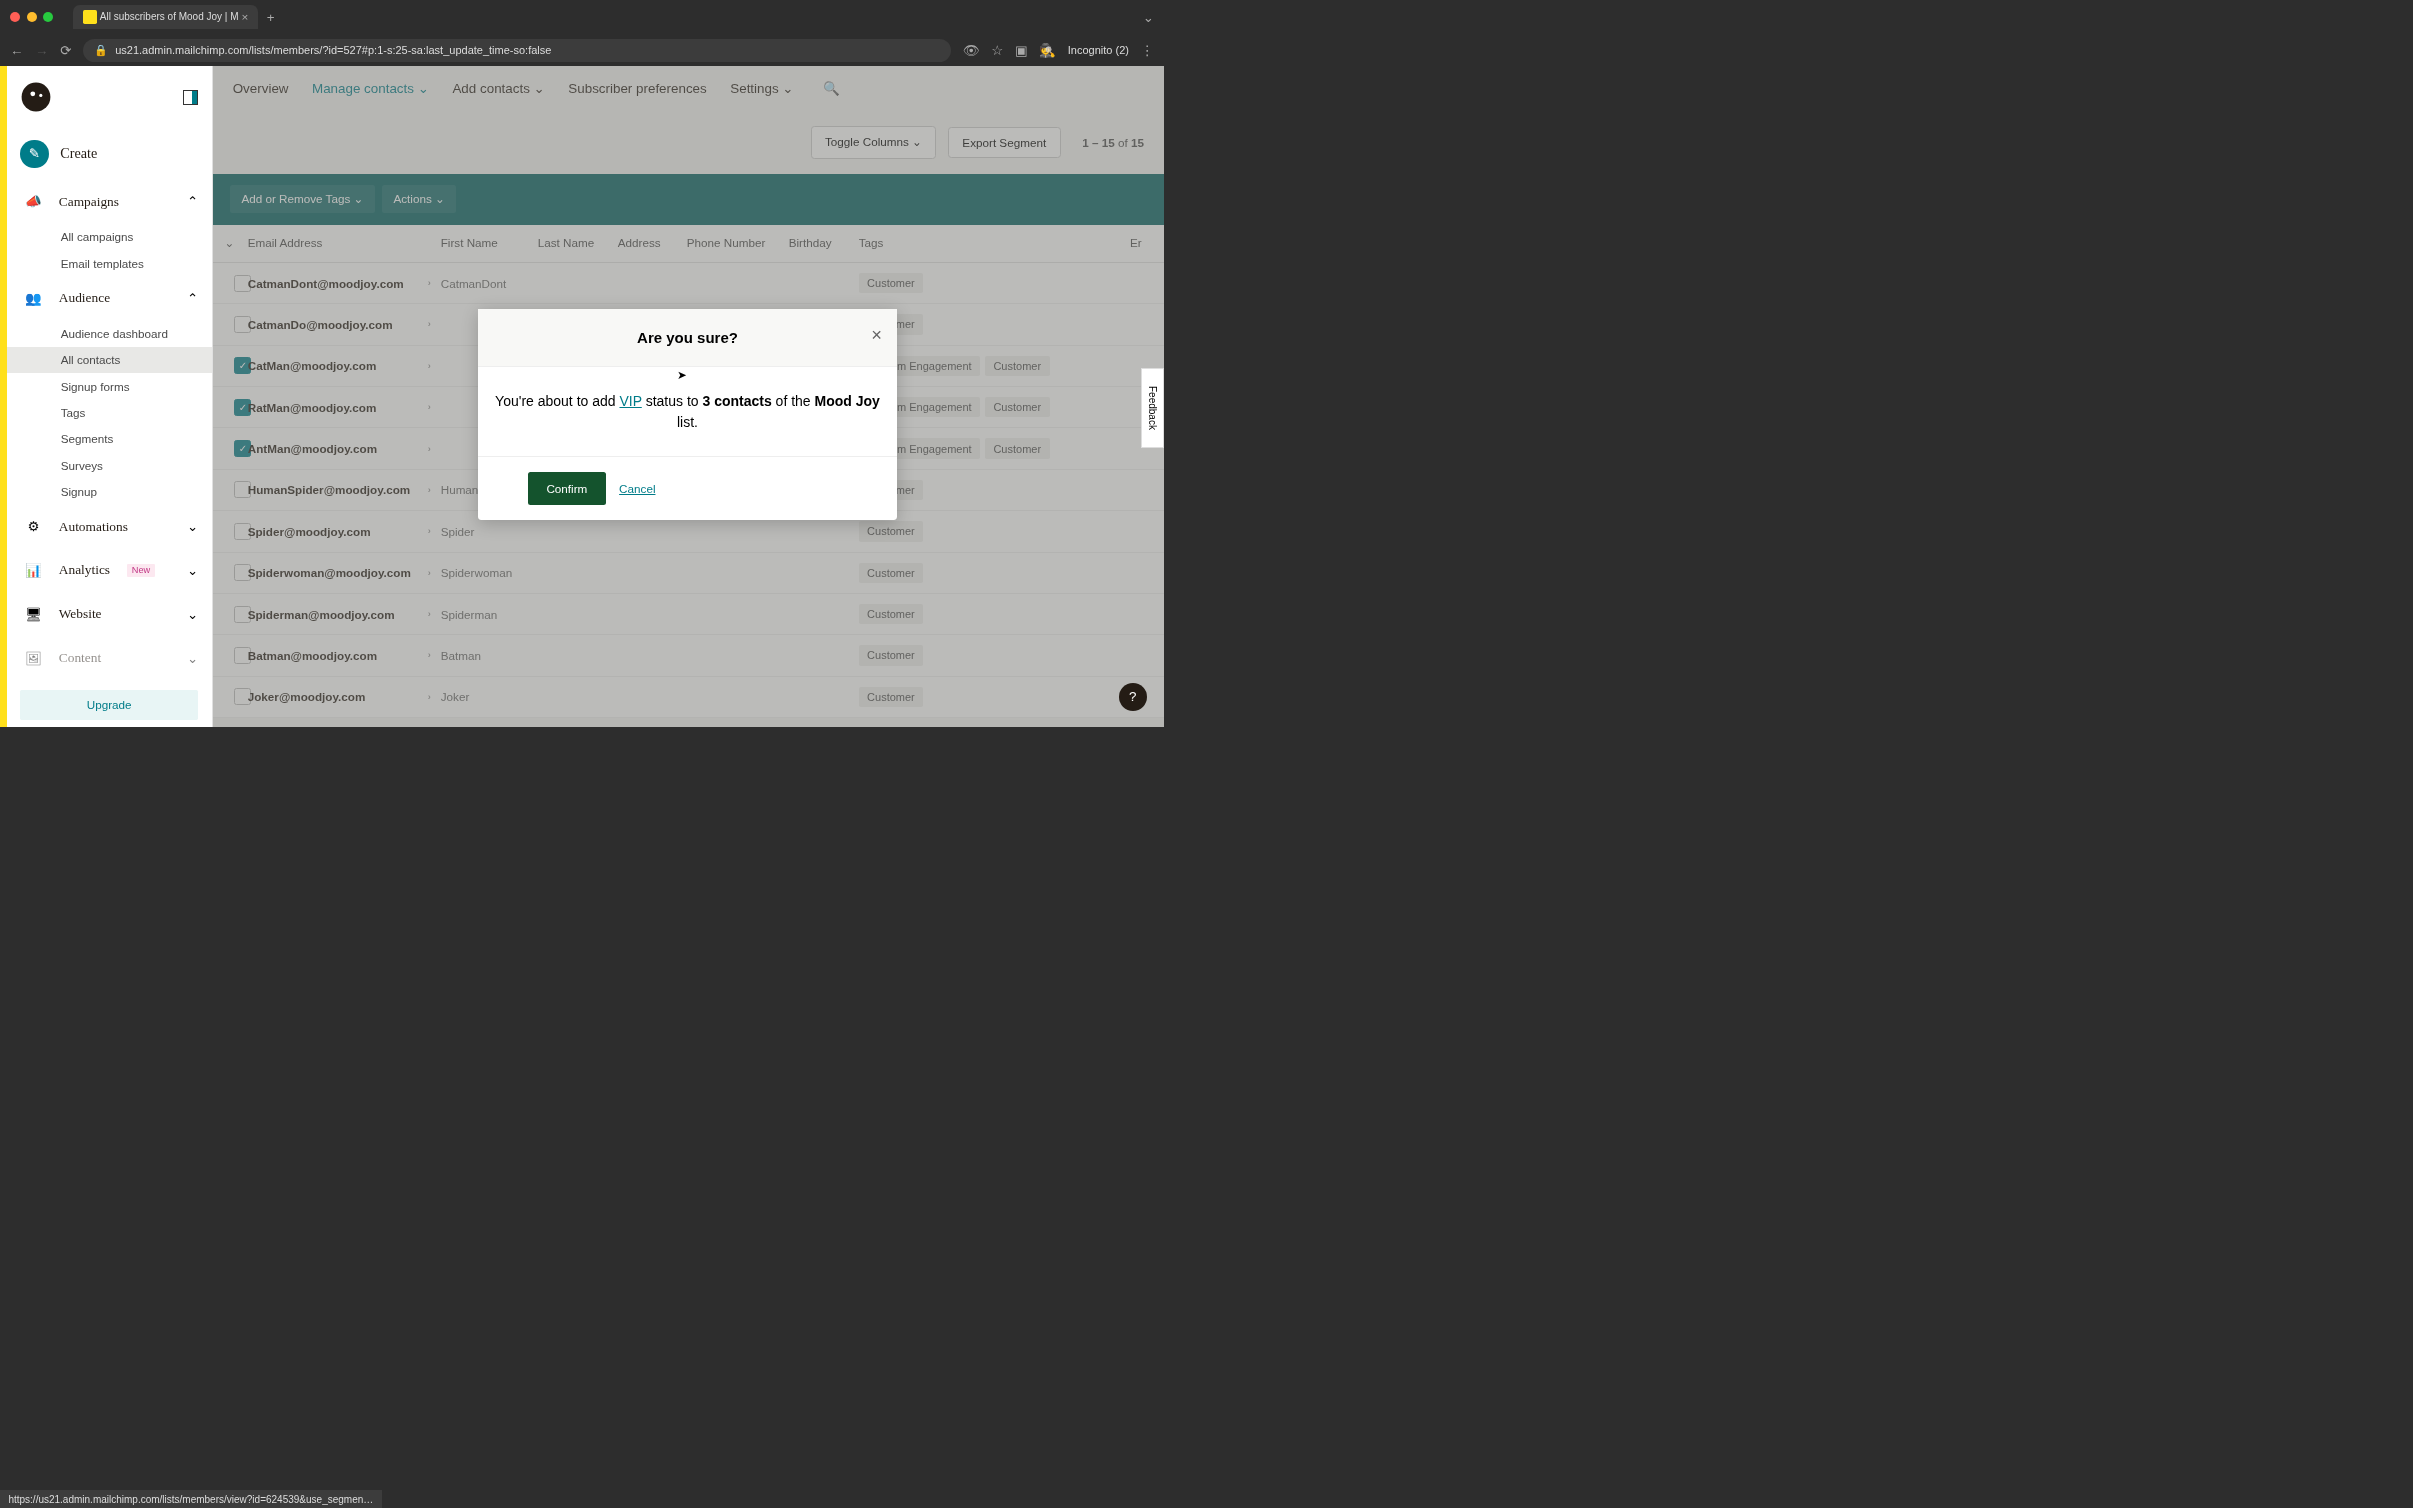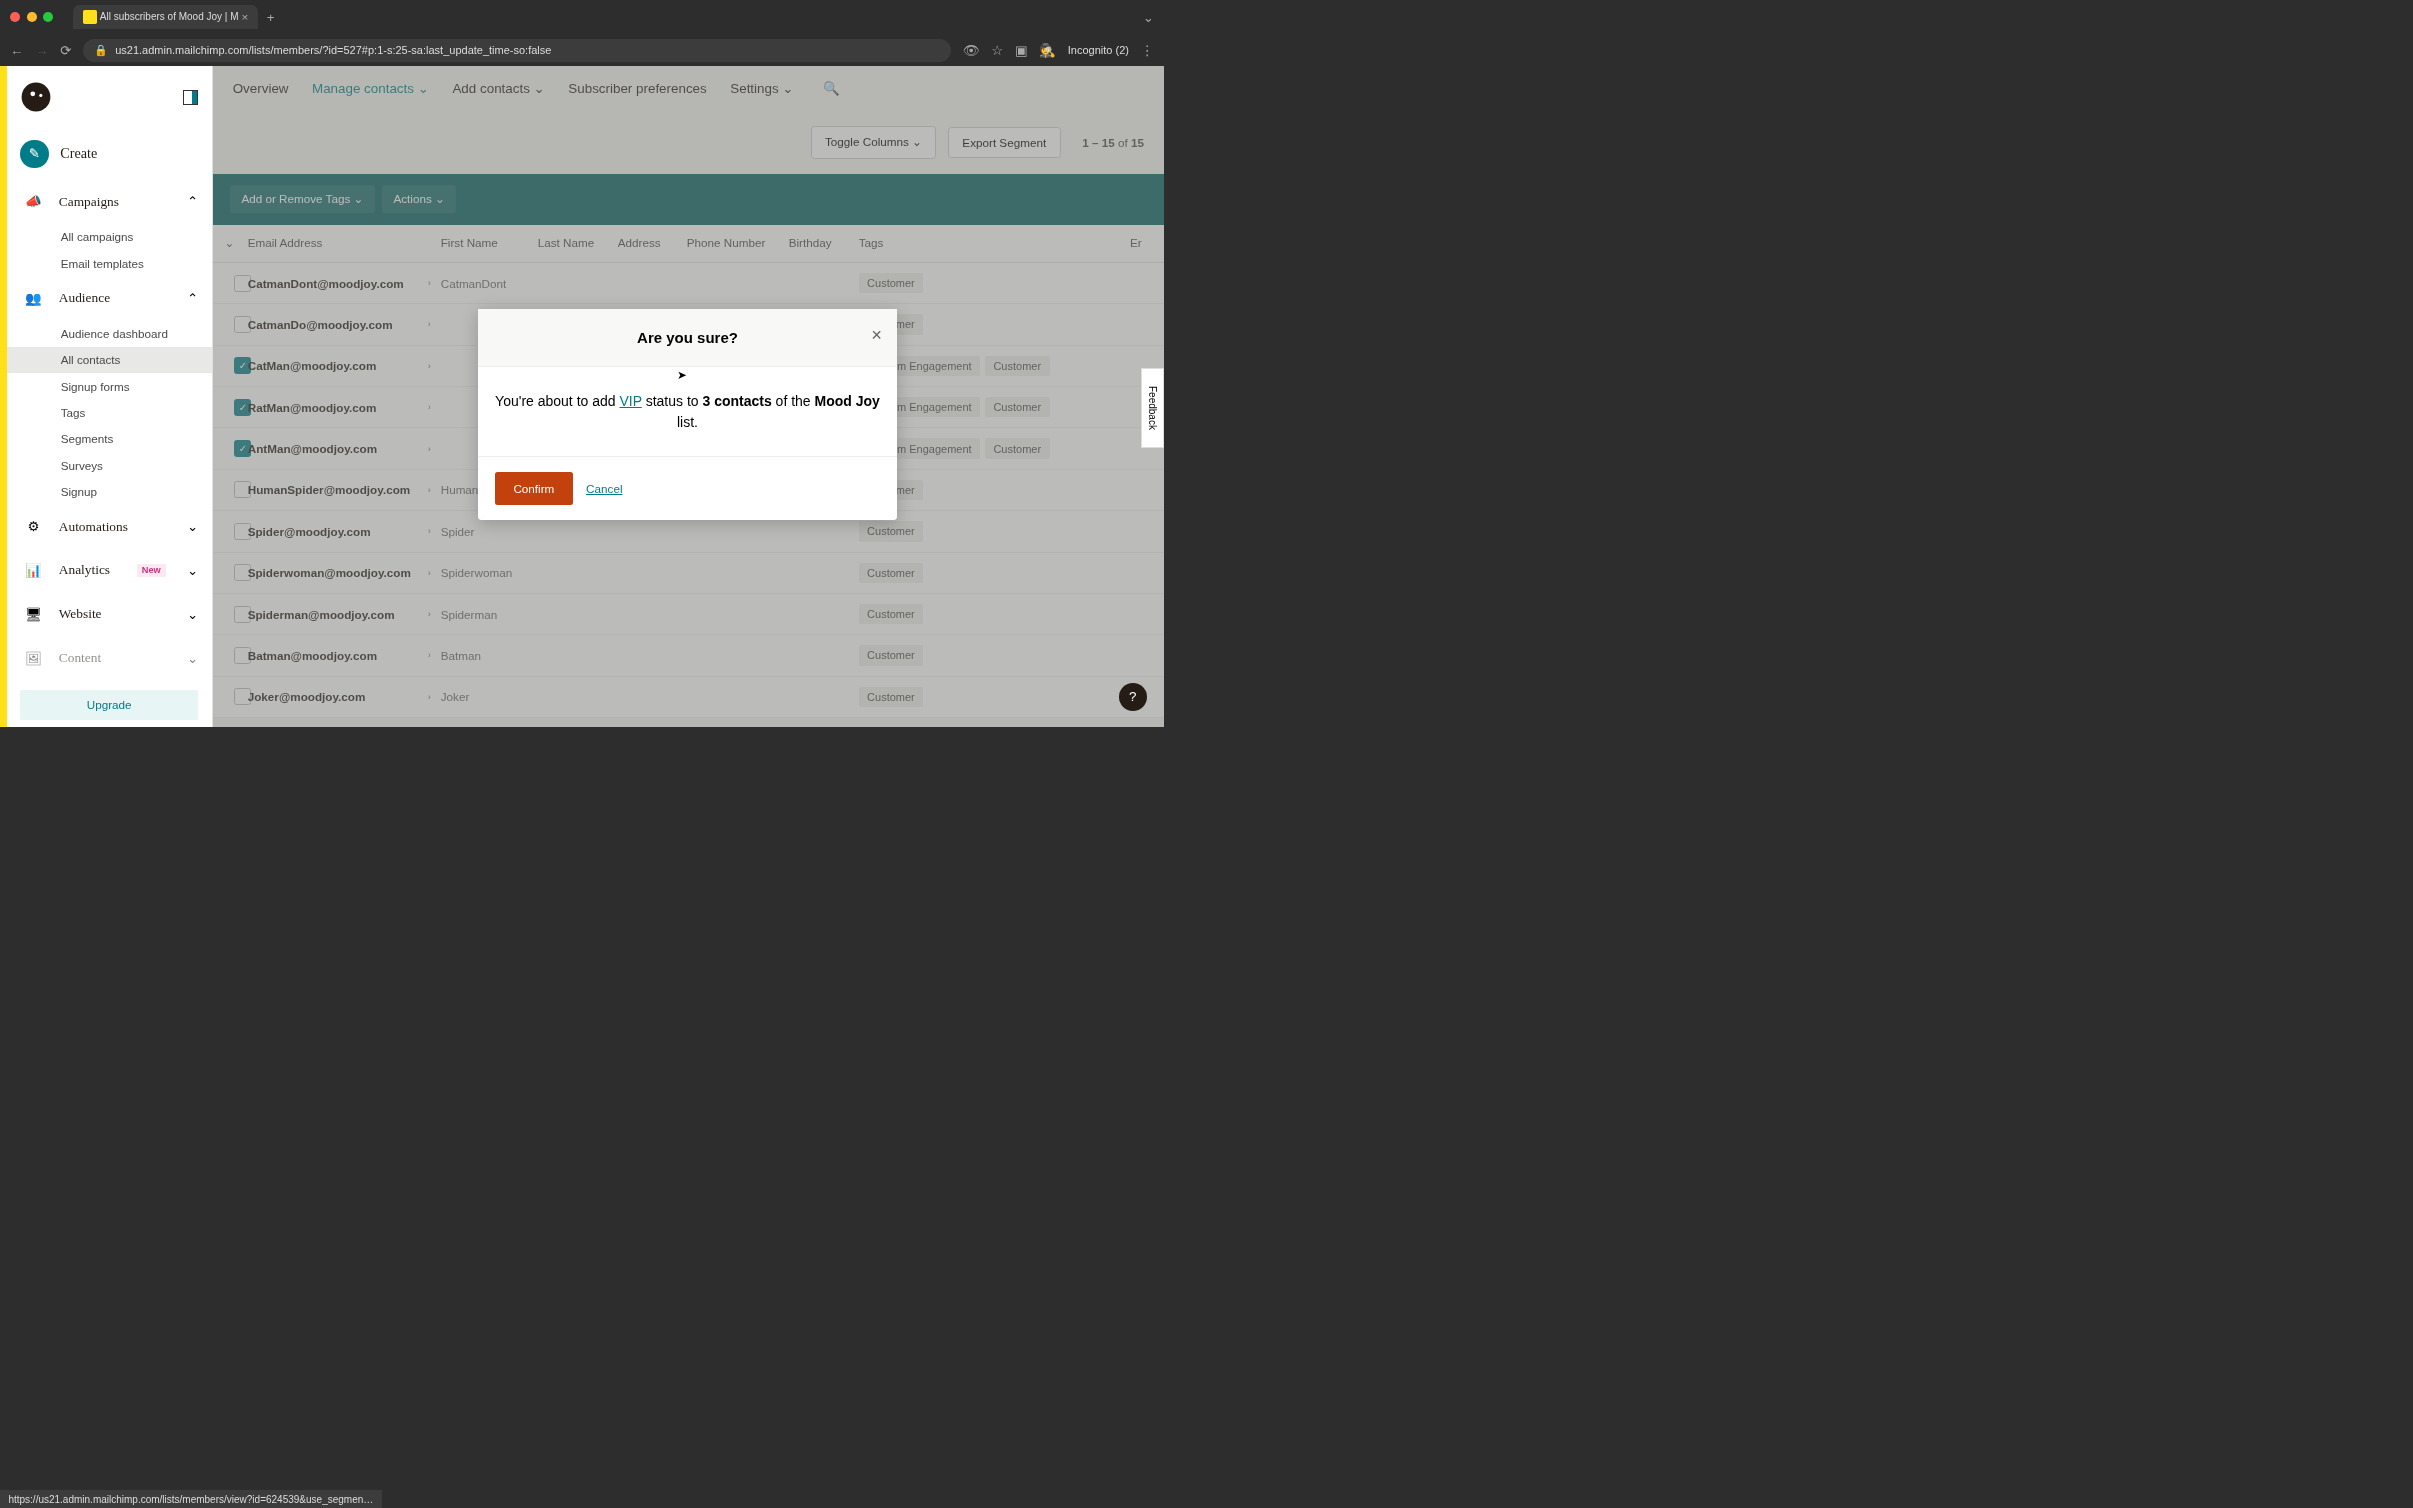--- a/index.html
+++ b/index.html
@@ -34,21 +34,21 @@
 
 .nav-item { display: flex; align-items: center; padding: 8.4px 13.4px; gap: 11.7px; cursor: pointer; }
 .nav-item.top { padding: 11.7px 13.4px; }
 .nav-icon-box { width: 27px; height: 27px; display: flex; align-items: center; justify-content: center; }
 .create-icon { width: 28.5px; height: 28.5px; background: #007c89; border-radius: 50%; display: flex; align-items: center; justify-content: center; color: #fff; }
 .nav-label { font-size: 13.4px; color: #241c15; font-family: Georgia, serif; }
 .create-label { font-size: 14.2px; }
 .nav-chevron { margin-left: auto; }
 .sub-item { padding: 6.7px 13.4px 6.7px 54px; font-size: 11.7px; color: #4a4a4a; cursor: pointer; }
 .sub-item.active { background: #e8e8e6; }
-.badge-new { background: #fce8f0; color: #c13584; font-size: 9.2px; padding: 1.7px 5px; border-radius: 1px; margin-left: 15px; font-weight: bold; }
+.badge-new { background: #fce8f0; color: #c13584; font-size: 9.2px; padding: 1.7px 5px; border-radius: 1px; margin-left: 5px; }
 
 .sidebar-bottom { margin-top: auto; }
 .upgrade-btn { margin: 10px 13.4px; padding: 8.4px; background: #e8f5f5; color: #007c89; text-align: center; font-size: 11.7px; border-radius: 1.7px; cursor: pointer; }
 .user-row { display: flex; align-items: center; gap: 8.4px; padding: 10px 13.4px; }
 .avatar { width: 27px; height: 27px; background: #e8d5a0; display: flex; align-items: center; justify-content: center; font-family: Georgia, serif; font-size: 13.4px; }
 
 
 .main { flex: 1; background: #f5f5f3; overflow: hidden; position: relative; }
 .overlay { position: absolute; inset: 0; background: rgba(120,120,115,0.5); z-index: 5; }
 .topnav { display: flex; align-items: center; gap: 23.5px; padding: 15px 20px; }
@@ -87,21 +87,21 @@
 
 
 .modal { position: absolute; left: 478px; top: 243px; width: 419px; background: #fff; border-radius: 3.4px; z-index: 10; box-shadow: 0 3.4px 17px rgba(0,0,0,0.2); }
 .modal-header { padding: 20px; text-align: center; position: relative; border-bottom: 0.8px solid #eee; background: #f8f8f6; }
 .modal-title { font-size: 15px; font-weight: 600; }
 .modal-close { position: absolute; right: 15px; top: 15px; font-size: 18.4px; color: #666; cursor: pointer; }
 .modal-body { padding: 23.5px 17px; text-align: center; font-size: 14px; line-height: 1.5; border-bottom: 0.8px solid #eee; }
 .modal-body .link { color: #007c89; text-decoration: underline; }
 .modal-body b { font-weight: 600; }
 .modal-footer { padding: 15px 17px; display: flex; gap: 13.4px; align-items: center; }
-.btn-confirm { background: #c2410c; color: #fff; padding: 10px 18.4px; border-radius: 2.5px; cursor: pointer; font-size: 11.7px; }
+.btn-confirm { background: #14532d; color: #fff; padding: 10px 18.4px; border-radius: 2.5px; cursor: pointer; font-size: 11.7px; margin-left: 33px; }
 .btn-cancel { color: #007c89; text-decoration: underline; cursor: pointer; font-size: 11.7px; }
 
 .feedback-tab { position: absolute; right: 0; top: 302px; background: #fff; padding: 17px 5px; writing-mode: vertical-rl; font-size: 10px; z-index: 6; border: 0.8px solid #ddd; }
 .help-fab { position: absolute; right: 17px; bottom: 17px; width: 28.5px; height: 28.5px; background: #241c15; color: #fff; border-radius: 50%; display: flex; align-items: center; justify-content: center; z-index: 6; }
 .status-bar { position: absolute; bottom: 0; left: 0; background: #3c3c3c; color: #ddd; font-size: 10px; padding: 3.4px 8.4px; z-index: 20; }
 .cursor { position: absolute; left: 677px; top: 302px; z-index: 15; font-size: 11.7px; }
 </style>
 </head>
 <body>
 

